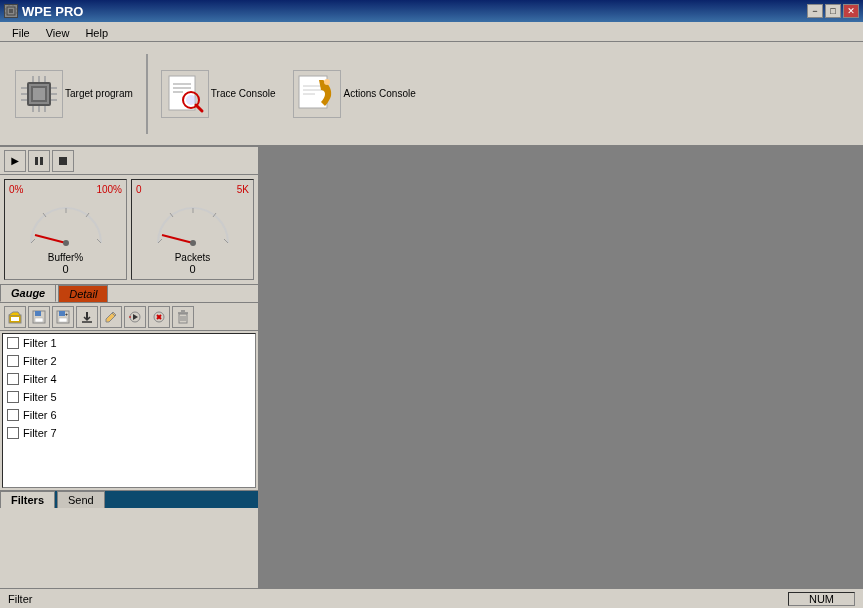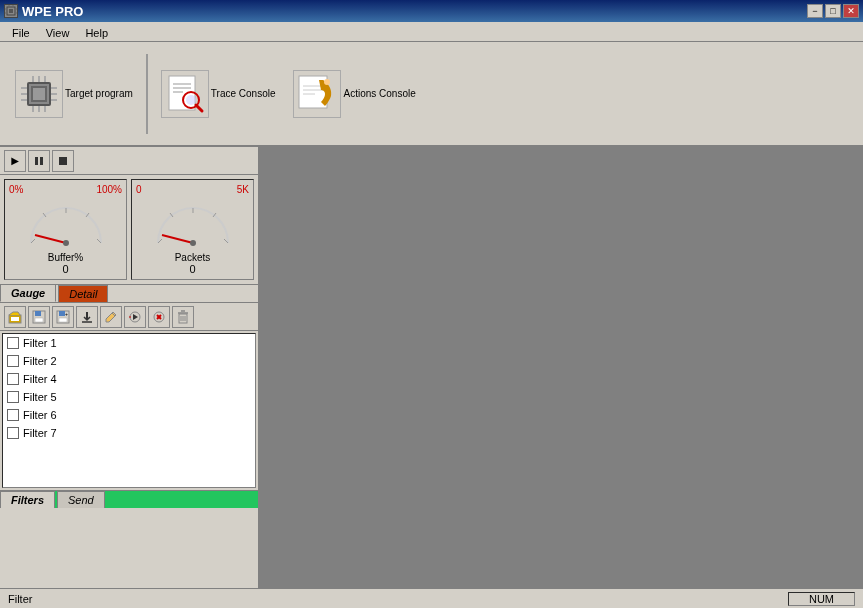--- a/index.html
+++ b/index.html
@@ -244,23 +244,22 @@
     .filter-checkbox {
       width: 12px;
       height: 12px;
       border: 1px solid #666;
       background: white;
       flex-shrink: 0;
     }
     
     .bottom-tabs {
       display: flex;
-      background: #22c55e;
+      background: #0c4a6e;
       border-top: 1px solid #808080;
-      font-style: italic;
     }
     .bottom-tab {
       padding: 2px 10px;
       border: 1px solid #808080;
       border-bottom: none;
       cursor: pointer;
       background: #c8c4bc;
       font-size: 11px;
       margin-right: 2px;
     }

